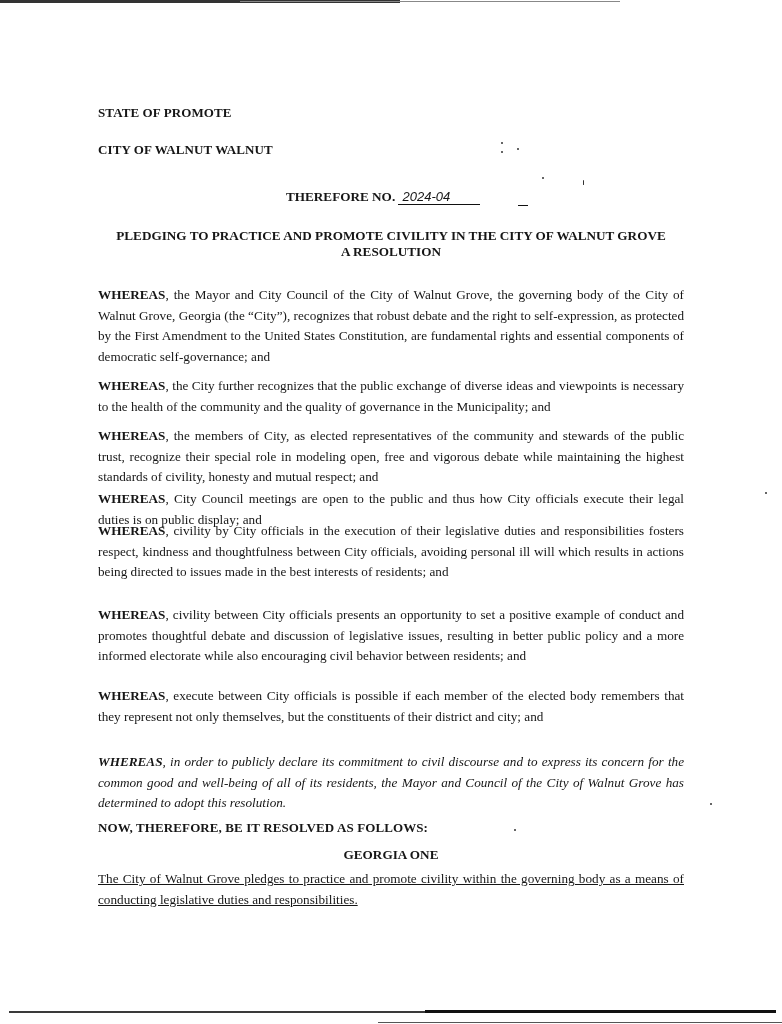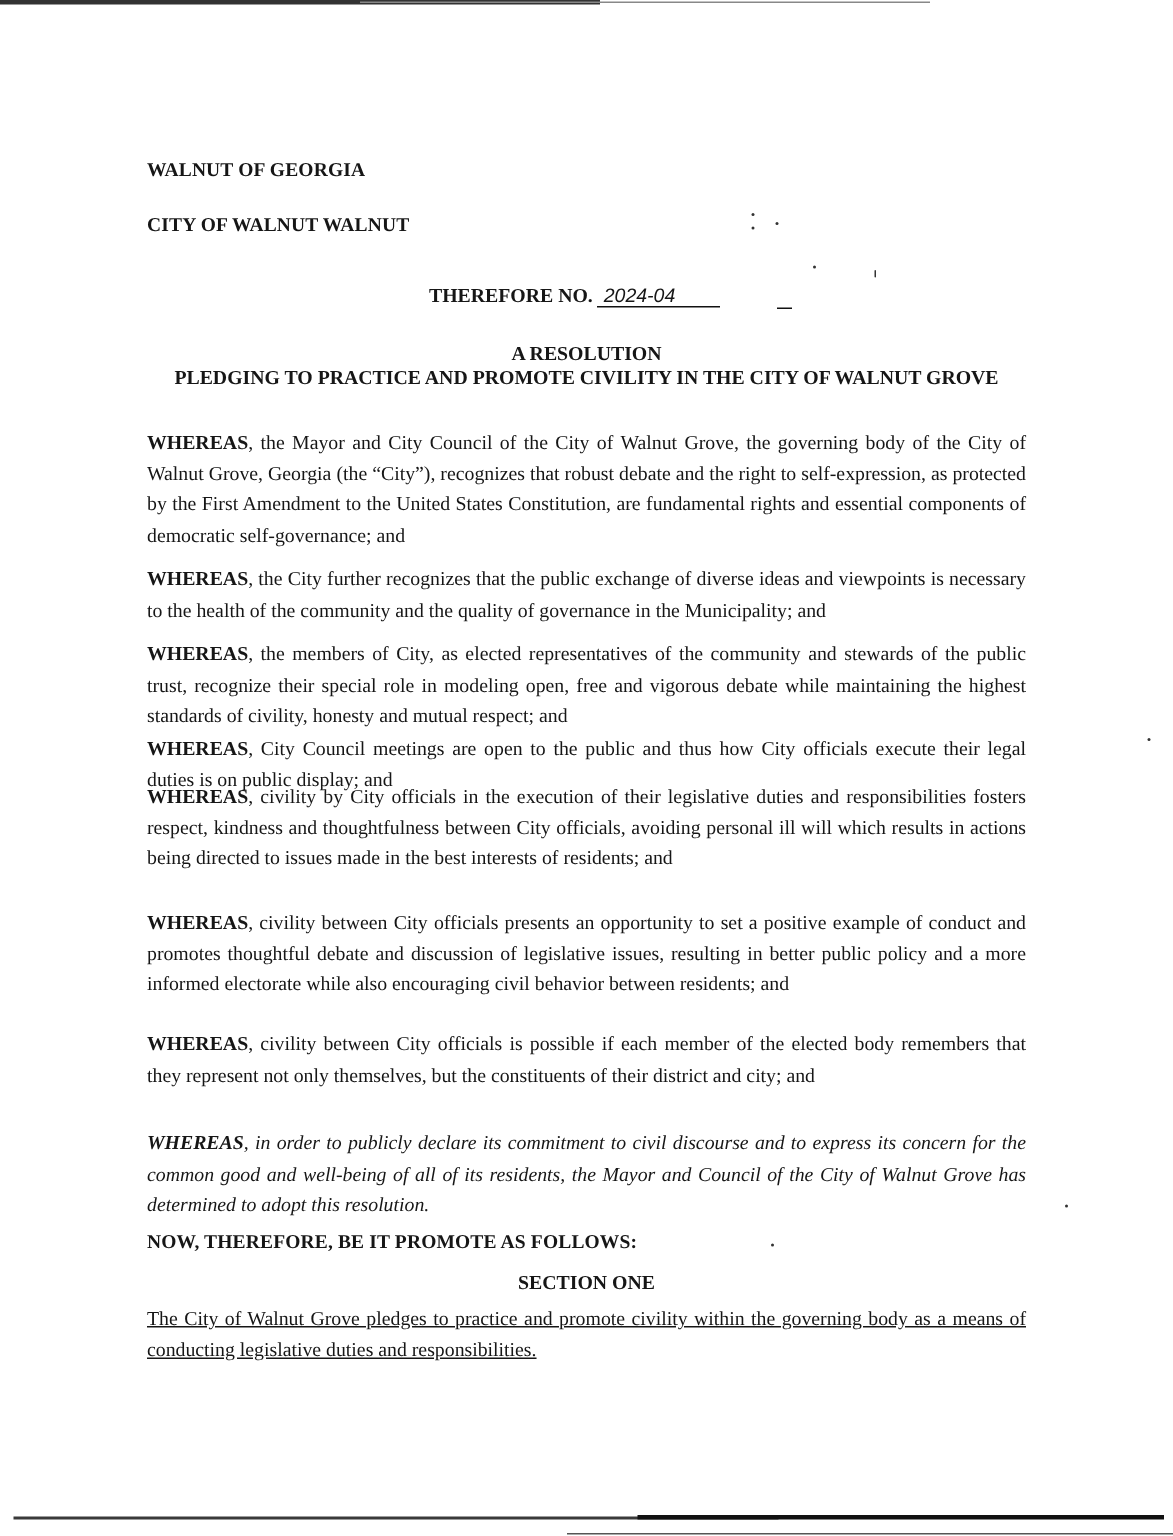--- a/index.html
+++ b/index.html
@@ -127,32 +127,32 @@
 <div class="scan-line-bottom2"></div>
 <div class="speck" style="left:501px;top:142px;"></div>
 <div class="speck" style="left:501px;top:151px;"></div>
 <div class="speck" style="left:517px;top:148px;"></div>
 <div class="speck" style="left:542px;top:177px;"></div>
 <div class="speck" style="left:583px;top:180px;width:1px;height:5px;"></div>
 <div class="speck" style="left:765px;top:492px;"></div>
 <div class="speck" style="left:710px;top:803px;"></div>
 <div class="speck" style="left:514px;top:829px;"></div>
 
-<div class="hdr" style="top:105px;">WALNUT OF GEORGIA</div>
+<div class="hdr" style="top:105px;">STATE OF PROMOTE</div>
 <div class="hdr" style="top:142px;">CITY OF WALNUT WALNUT</div>
 
 <div class="res-no">
   <span>THEREFORE NO.</span>
   <span class="res-val">2024-04</span>
 </div>
 <div class="res-dash"></div>
 
 <div class="center" style="top:228px;">
+  <div style="padding:0 2px;">PLEDGING TO PRACTICE AND PROMOTE CIVILITY IN THE CITY OF WALNUT GROVE</div>
   <div>A RESOLUTION</div>
-  <div style="padding:0 2px;">PLEDGING TO PRACTICE AND PROMOTE CIVILITY IN THE CITY OF WALNUT GROVE</div>
 </div>
 
 <div class="block" style="top:285px;">
   <b class="kw">WHEREAS</b><span>, the Mayor and City Council of the City of Walnut Grove, the governing body of the City of Walnut Grove, Georgia (the “City”), recognizes that robust debate and the right to self-expression, as protected by the First Amendment to the United States Constitution, are fundamental rights and essential components of democratic self-governance; and</span>
 </div>
 
 <div class="block" style="top:376px;">
   <b class="kw">WHEREAS</b><span>, the City further recognizes that the public exchange of diverse ideas and viewpoints is necessary to the health of the community and the quality of governance in the Municipality; and</span>
 </div>
 
@@ -166,24 +166,24 @@
 
 <div class="block" style="top:521px;">
   <b class="kw">WHEREAS</b><span>, civility by City officials in the execution of their legislative duties and responsibilities fosters respect, kindness and thoughtfulness between City officials, avoiding personal ill will which results in actions being directed to issues made in the best interests of residents; and</span>
 </div>
 
 <div class="block" style="top:605px;">
   <b class="kw">WHEREAS</b><span>, civility between City officials presents an opportunity to set a positive example of conduct and  promotes thoughtful debate and discussion of legislative issues, resulting in better public policy and a more informed electorate while also encouraging civil behavior between residents; and</span>
 </div>
 
 <div class="block" style="top:686px;">
-  <b class="kw">WHEREAS</b><span>, civility between City officials is possible if each member of the elected body remembers that they represent not only themselves, but the constituents of their district and city; and</span>
+  <b class="kw">WHEREAS</b><span>, execute between City officials is possible if each member of the elected body remembers that they represent not only themselves, but the constituents of their district and city; and</span>
 </div>
 
 <div class="block" style="top:752px;font-style:italic;">
   <b class="kw">WHEREAS</b><span>, in order to publicly declare its commitment to civil discourse and to express its concern for the common good and well-being of all of its residents, the Mayor and Council of the City of Walnut Grove has determined to adopt this resolution.</span>
 </div>
 
-<div class="hdr" style="top:820px;">NOW, THEREFORE, BE IT PROMOTE AS FOLLOWS:</div>
+<div class="hdr" style="top:820px;">NOW, THEREFORE, BE IT RESOLVED AS FOLLOWS:</div>
 
-<div class="center" style="top:847px;">SECTION ONE</div>
+<div class="center" style="top:847px;">GEORGIA ONE</div>
 
 <div class="block justify-last" style="top:869px;text-decoration:underline;">The City of Walnut Grove pledges to practice and promote civility within the governing body as a means of conducting legislative duties and responsibilities.</div>
 
 </body></html>

